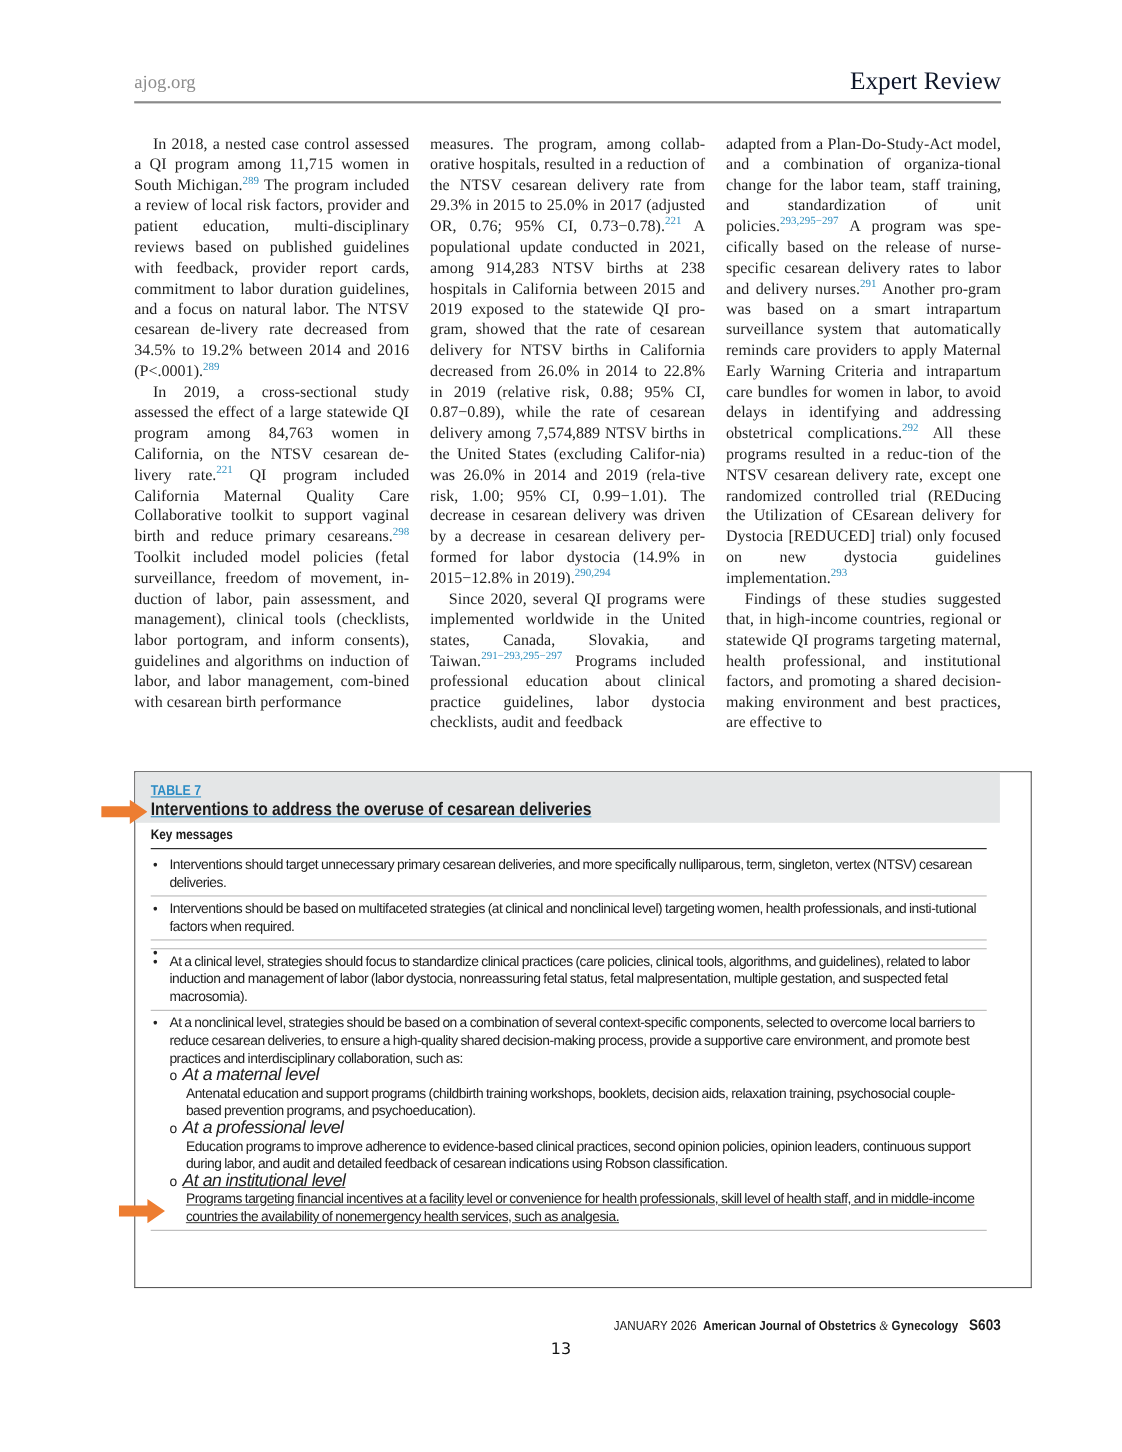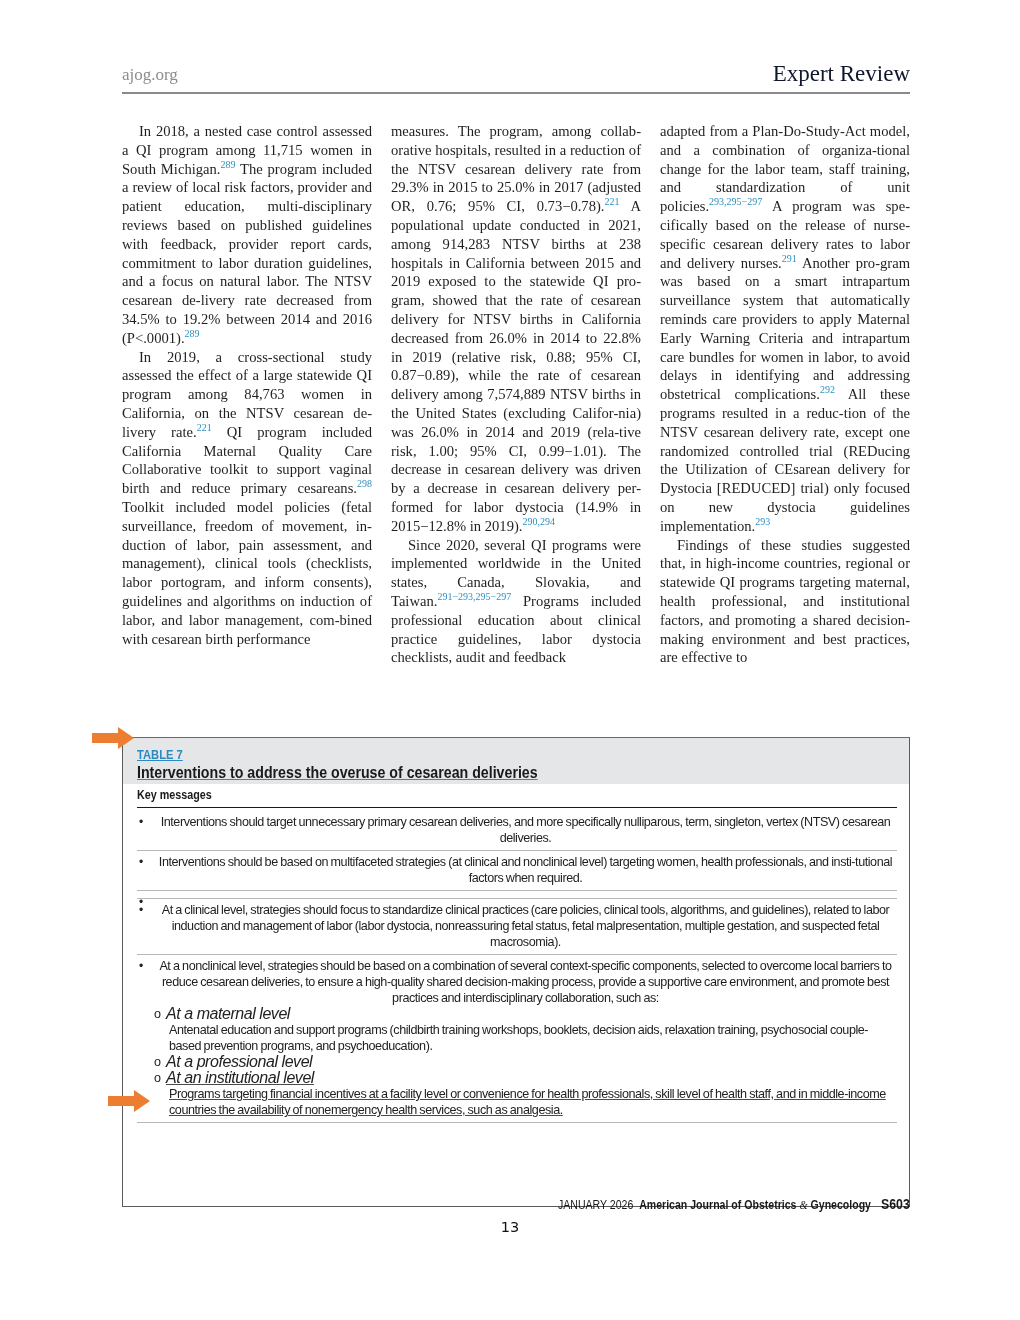--- a/index.html
+++ b/index.html
@@ -11,31 +11,31 @@
   .rh-right { position:absolute; right:0; top:-1px; font-family:"Liberation Serif", serif; font-size:23px; color:#0f172a; }
 
   .col { position:absolute; top:122px; width:250px; font-family:"Liberation Serif", serif; font-size:14.6px; line-height:18.8px; text-align:justify; color:#1f1f1f; }
   .col p { margin:0; text-indent:0; }
   .col p.ind { text-indent:17px; }
   .col-1 { left:122px; }
   .col-2 { left:391px; }
   .col-3 { left:660px; }
   sup.ref { color:#2e8fbf; font-size:10px; line-height:0; vertical-align:6px; }
 
-  .table-box { position:absolute; left:122px; top:737px; width:786px; height:468px; border:1.5px solid #5a5a5a; border-top-color:#6a6a6a; }
+  .table-box { position:absolute; left:122px; top:701px; width:786px; height:468px; border:1.5px solid #5a5a5a; border-top-color:#6a6a6a;padding-left:28px; }
   .table-head { position:absolute; left:0; top:0; width:786px; height:46px; background:#e4e6e7; }
   .tbl-label { position:absolute; left:14px; top:9px; font-family:"Liberation Sans", sans-serif; font-weight:bold; font-size:13px; color:#2a8bc4; text-decoration:underline; transform:scaleX(0.86); transform-origin:left; }
   .tbl-title { position:absolute; left:14px; top:25px; font-family:"Liberation Sans", sans-serif; font-weight:bold; font-size:16.5px; color:#1a1a1a; text-decoration:underline; text-decoration-color:#2a8bc4; transform:scaleX(0.86); transform-origin:left; white-space:nowrap; }
   .key-msg { position:absolute; left:14px; top:50px; font-family:"Liberation Sans", sans-serif; font-weight:bold; font-size:12.5px; color:#1a1a1a; transform:scaleX(0.86); transform-origin:left; }
   .key-rule { position:absolute; left:14px; top:69px; width:760px; height:0; border-top:1.8px solid #1a1a1a; }
 
   .rows { position:absolute; left:14px; top:73px; width:760px; }
   .row { position:relative; border-bottom:1.5px solid #b8b8b8; padding:3px 0 4px 0; }
   .row .bul { position:absolute; left:2px; top:3px; font-family:"Liberation Sans", sans-serif; font-size:12px; line-height:16px; }
-  .row .txt { margin-left:17px; font-family:"Liberation Sans", sans-serif; font-size:12.6px; line-height:16px; color:#1e1e1e; letter-spacing:-0.45px; word-spacing:-0.5px;text-align:center; }
+  .row .txt { margin-left:17px; font-family:"Liberation Sans", sans-serif; font-size:12.6px; line-height:16px; color:#1e1e1e; letter-spacing:-0.45px; word-spacing:-0.5px; }
   .sub { position:relative; margin-left:17px; }
   .sub .o { position:absolute; left:0; top:0; font-family:"Liberation Sans", sans-serif; font-size:12.6px; line-height:16px; }
   .sub .st { margin-left:12px; font-family:"Liberation Sans", sans-serif; font-size:16px; line-height:16px; font-style:italic; letter-spacing:-0.45px; }
   .sub .sd { margin-left:15px; font-family:"Liberation Sans", sans-serif; font-size:12.6px; line-height:16px; letter-spacing:-0.45px; word-spacing:-0.5px; }
   .hl { text-decoration:underline; text-decoration-color:#4a4a4a; }
 
   .arrow { position:absolute; width:42px; height:22px; }
 
   .footer { position:absolute; right:110px; top:1196px; font-family:"Liberation Sans", sans-serif; font-size:12px; color:#1a1a1a; white-space:nowrap; transform:scaleX(0.88); transform-origin:right; }
   .footer .jn { font-weight:bold; }
@@ -94,20 +94,21 @@
         <span class="bul">•</span>
         <div class="txt">At a nonclinical level, strategies should be based on a combination of several context-specific components, selected to overcome local barriers to reduce cesarean deliveries, to ensure a high-quality shared decision-making process, provide a supportive care environment, and promote best practices and interdisciplinary collaboration, such as:</div>
         <div class="sub">
           <span class="o">o</span>
           <div class="st">At a maternal level</div>
           <div class="sd">Antenatal education and support programs (childbirth training workshops, booklets, decision aids, relaxation training, psychosocial couple-based prevention programs, and psychoeducation).</div>
         </div>
         <div class="sub">
           <span class="o">o</span>
           <div class="st">At a professional level</div>
+          <div class="sd">Education programs to improve adherence to evidence-based clinical practices, second opinion policies, opinion leaders, continuous support during labor, and audit and detailed feedback of cesarean indications using Robson classification.</div>
         </div>
         <div class="sub">
           <span class="o">o</span>
           <div class="st hl">At an institutional level</div>
           <div class="sd hl">Programs targeting financial incentives at a facility level or convenience for health professionals, skill level of health staff, and in middle-income countries the availability of nonemergency health services, such as analgesia.</div>
         </div>
       </div>
     </div>
   </div>
 

